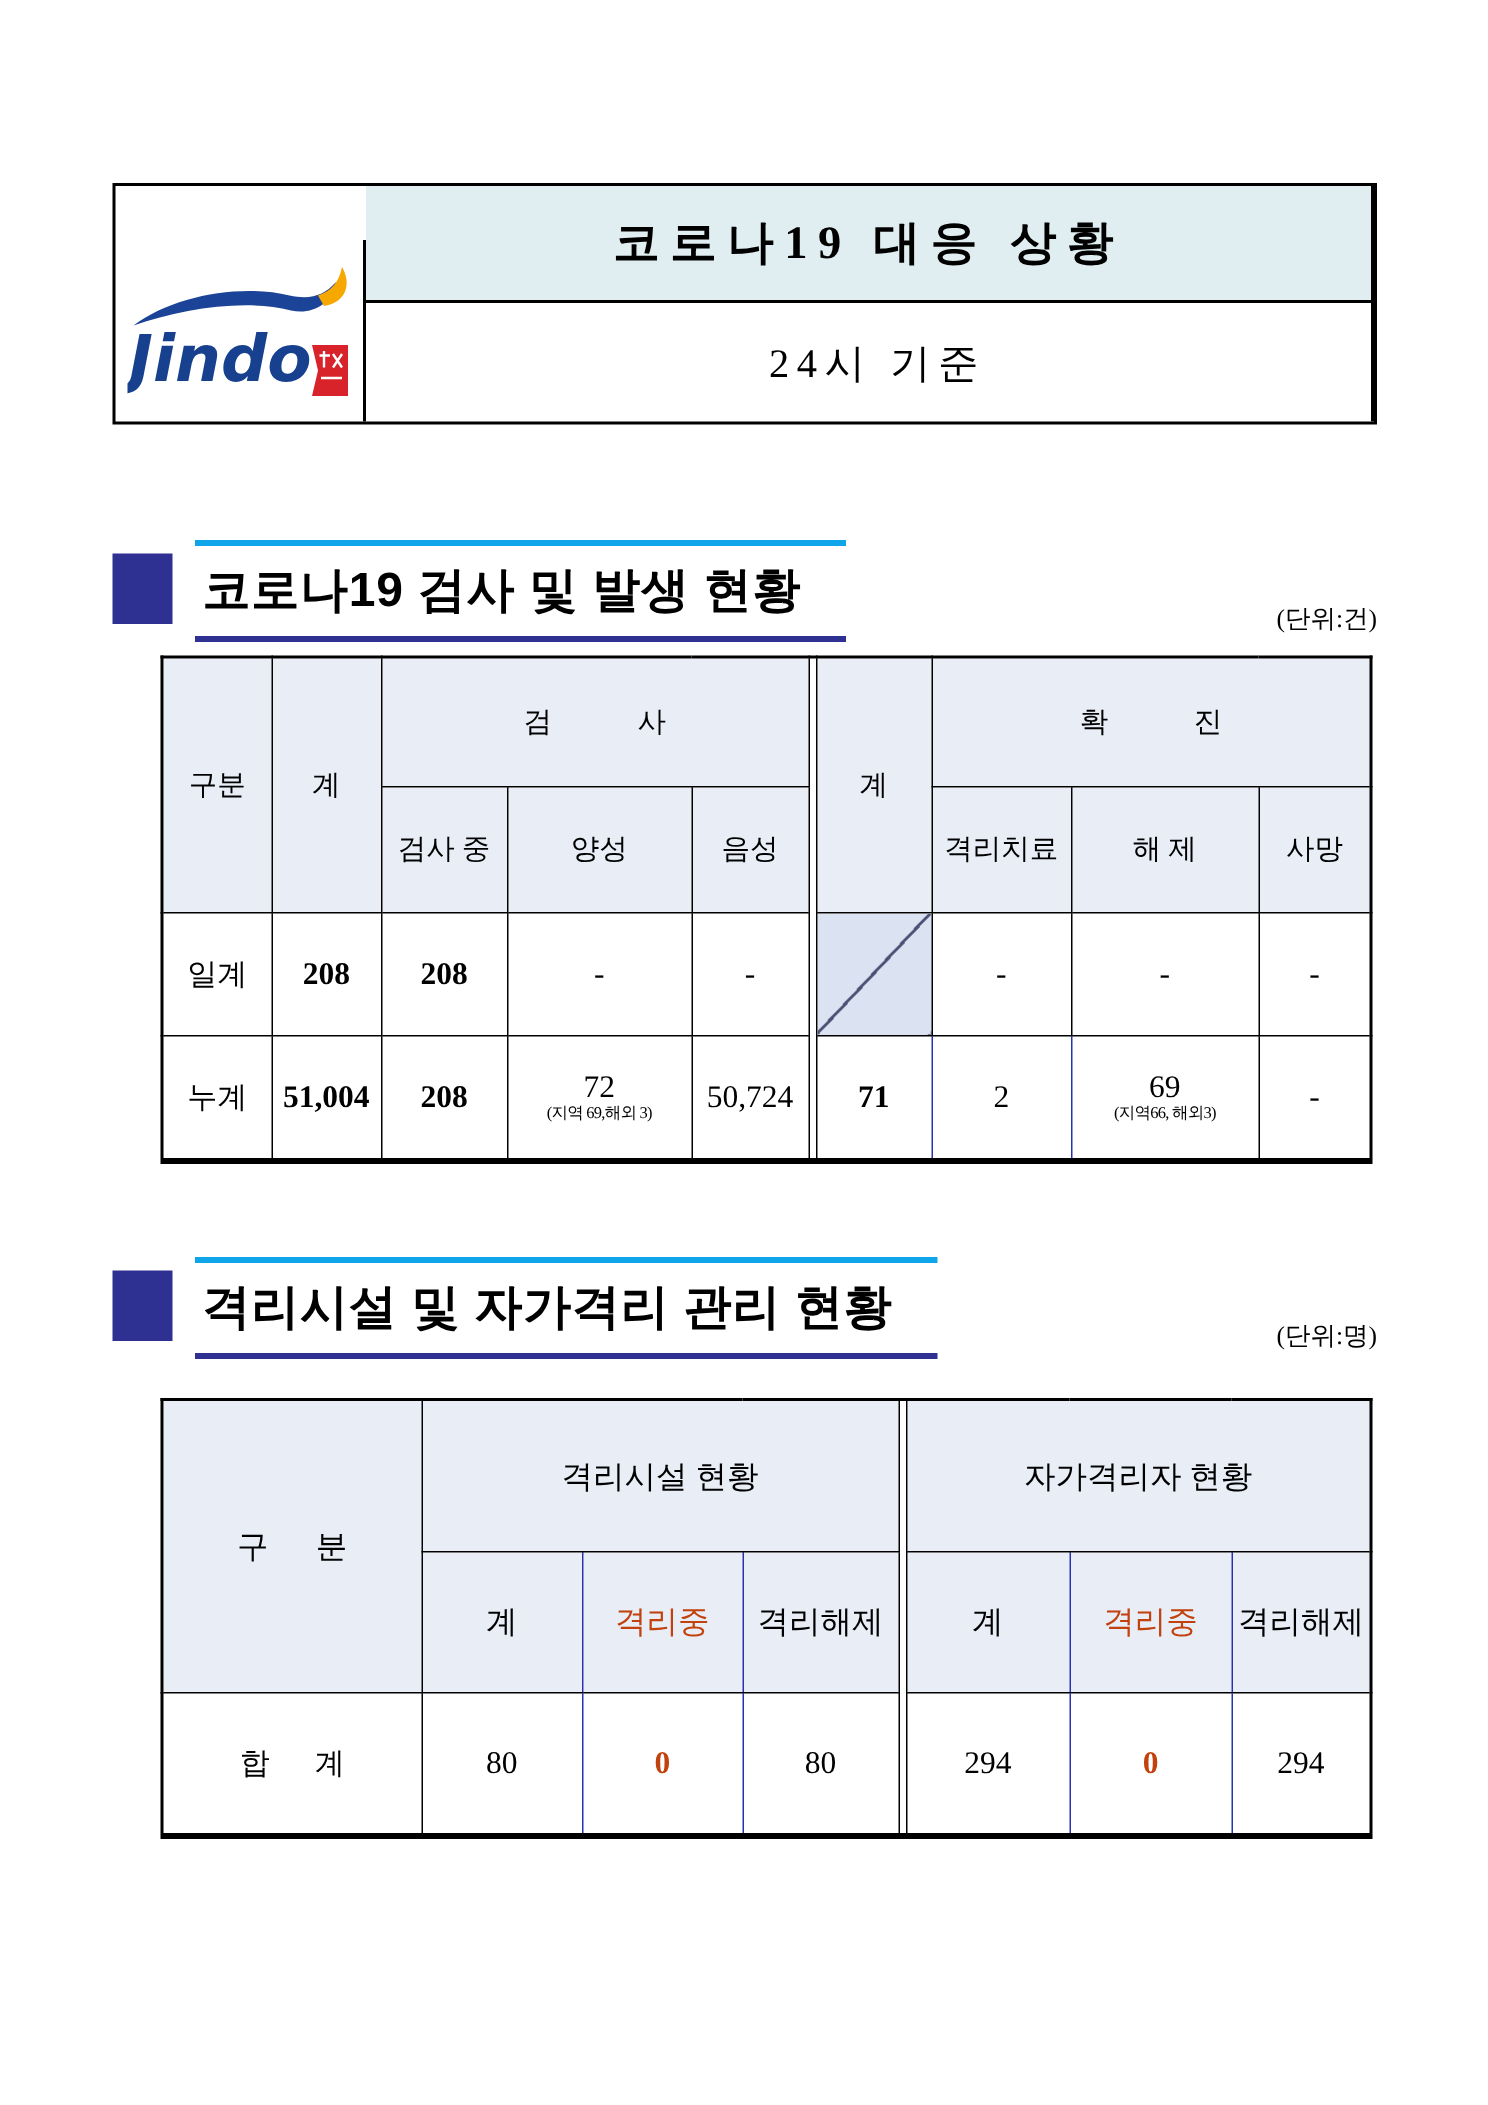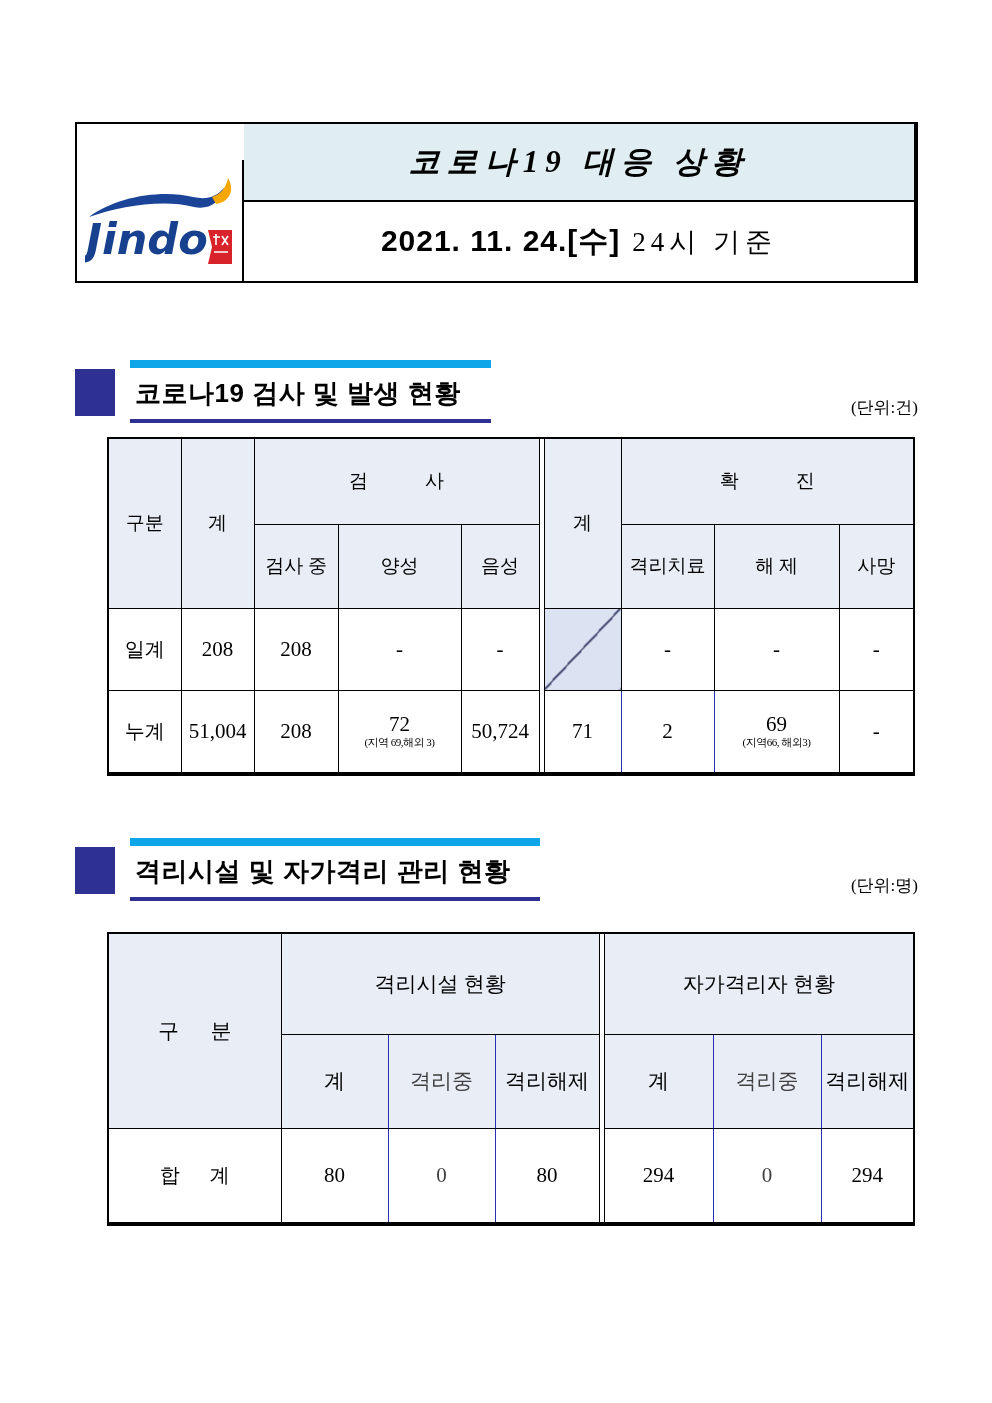--- a/index.html
+++ b/index.html
@@ -14,56 +14,56 @@
   
   .header-box{
     position:absolute;left:75px;top:122px;width:843px;height:161px;
     border:2.5px solid #000;box-sizing:border-box;display:flex;
   }
   .logo-cell{width:167px;border-right:2px solid #000;display:flex;align-items:center;justify-content:center;box-sizing:border-box;margin-top:36px;}
   .mid-cell{flex:1;display:flex;flex-direction:column;border-right:2px solid #000;box-sizing:border-box;}
   .title-row{
     height:78px;background:#e0eef1;border-bottom:2px solid #000;
     display:flex;align-items:center;justify-content:center;box-sizing:border-box;
-    font-weight:bold;font-size:31px;letter-spacing:7px;font-style:italic;
+    font-weight:bold;font-size:31px;letter-spacing:7px;
   }
   .date-row{flex:1;display:flex;align-items:center;justify-content:center;box-sizing:border-box;}
   .date-bold{font-family:"Liberation Sans", sans-serif;font-weight:bold;font-size:30px;letter-spacing:1px;}
   .date-rest{font-size:27px;letter-spacing:5px;margin-left:12px;}
   .org-cell{width:203px;display:flex;flex-direction:column;align-items:center;justify-content:center;gap:13px;box-sizing:border-box;}
   .org1{font-weight:bold;font-size:24px;white-space:pre;}
   .org2{font-size:22px;letter-spacing:1.5px;}
 
   
   .sec{position:absolute;left:75px;width:843px;display:flex;align-items:flex-start;}
   .sec-sq{width:40px;height:47px;background:#2e3192;margin-top:9px;flex:0 0 auto;}
   .sec-ttl{
     margin-left:15px;
-    border-top:8px solid #0ea5e9;border-bottom:4px solid #2e3192;
+    border-top:4px solid #0ea5e9;border-bottom:4px solid #2e3192;
     padding:8px 30px 8px 5px;
-    font-family:"Liberation Sans", sans-serif;font-weight:bold;font-size:26px;
+    font-family:"Liberation Sans", sans-serif;font-weight:bold;font-size:32px;
     letter-spacing:0.5px;white-space:pre;
   }
   .sec-unit{margin-left:auto;align-self:flex-end;font-size:17px;padding-bottom:4px;}
 
   
   table{
     position:absolute;left:107px;width:806px;
     border-collapse:collapse;table-layout:fixed;text-align:center;
     border:2.5px solid #000;border-bottom-width:4px;
   }
   #table1{top:437px;}
   #table2{top:932px;}
   td{border:1.5px solid #000;padding:2px;vertical-align:middle;overflow:hidden;box-sizing:border-box;}
   .hd{background:#e8edf6;font-size:19px;white-space:pre;margin-top:27px;}
   .hd2{background:#e8edf6;font-size:21px;white-space:pre;}
   .gap{background:#fff;padding:0;}
   .num{font-size:21px;}
-  .b{font-weight:normal;}
-  .blue{color:#404040;}
+  .b{font-weight:bold;}
+  .blue{color:#c2410c;}
   .brb{border-right-color:#2731b4;}
   .note{display:block;font-size:11px;line-height:1.15;letter-spacing:-0.5px;white-space:pre;}
   .mainnum{display:block;line-height:1.1;}
   .diag{
     background-color:#dbe2f2;
     background-image:linear-gradient(to bottom right,
       rgba(0,0,0,0) calc(50% - 1px), #4a4f73 calc(50% - 1px),
       #4a4f73 calc(50% + 1px), rgba(0,0,0,0) calc(50% + 1px));
   }
   .lbl{font-size:20px;white-space:pre;}
@@ -79,21 +79,20 @@
       <text x="1" y="79" font-family="'DejaVu Sans', sans-serif" font-size="43" font-style="italic" font-weight="bold" fill="#17418f">Jindo</text>
       <g>
         <path d="M123 55 L147 55 L147 89 L123 89 L127 72 Z" fill="#d8232a"></path>
         <path d="M128 62 h7 M131 59 v11 M137 61 l6 9 M143 61 l-6 9 M129 77 h14" stroke="#ffffff" stroke-width="1.6" fill="none"></path>
       </g>
     </svg>
   </div>
   <div class="mid-cell">
     <div class="title-row">코로나19 대응 상황</div>
     <div class="date-row">
-      <span class="date-bold">2021. 11. 24.[수]</span>
       <span class="date-rest">24시 기준</span>
     </div>
   </div>
 </div>
 
 <div class="sec" style="top:360px;">
   <div class="sec-sq"></div>
   <div class="sec-ttl">코로나19 검사 및 발생 현황</div>
   <div class="sec-unit">(단위:건)</div>
 </div>

